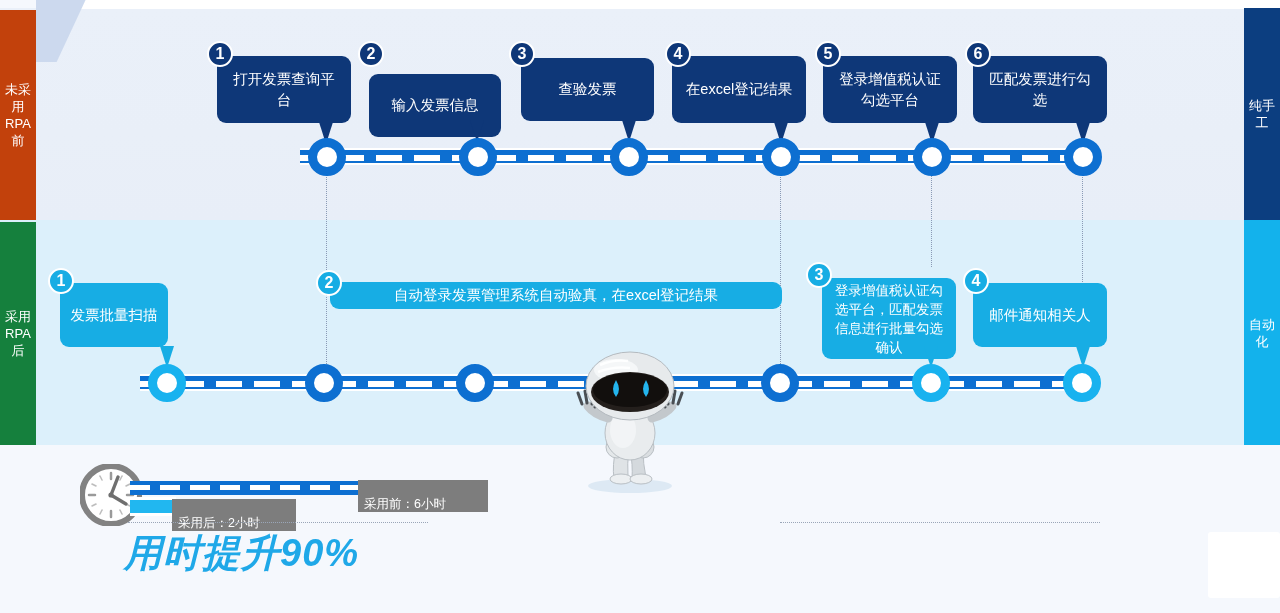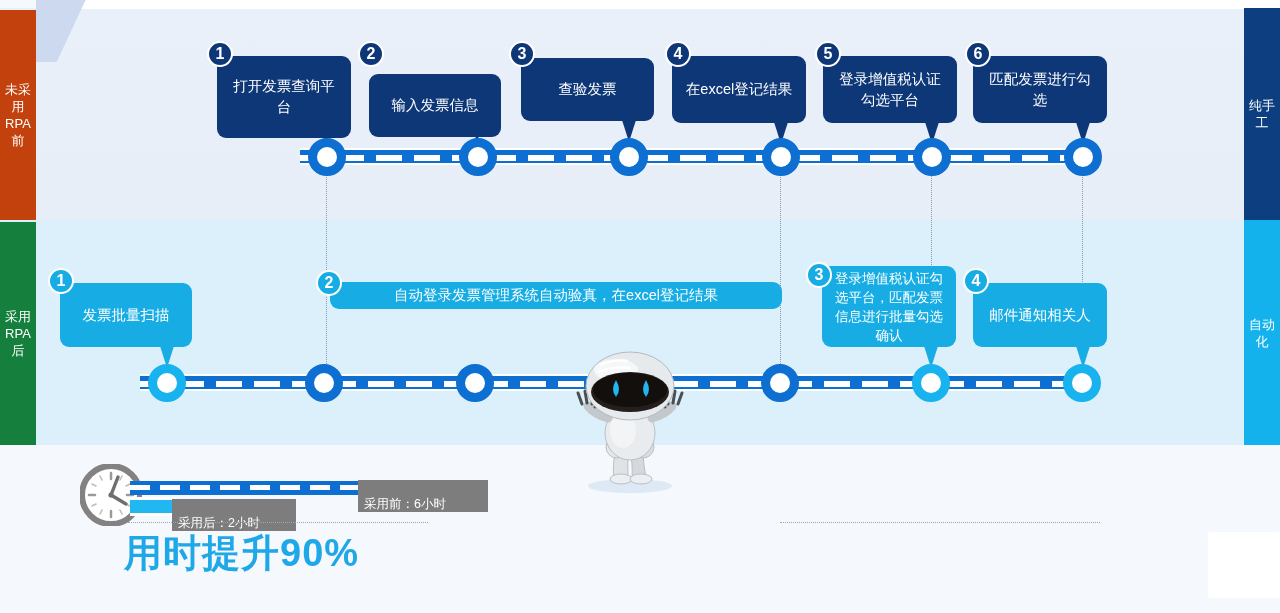--- a/index.html
+++ b/index.html
@@ -153,20 +153,21 @@
   .dot-rule {
     position: absolute; height: 0;
     border-top: 1px dotted #9aa6b8;
   }
   .headline {
     position: absolute;
     color: #1fa8e8;
     font-size: 38px; font-weight: bold;
     letter-spacing: 1px;
     white-space: nowrap;
+    font-style: italic;
   }
   .white-card {
     position: absolute; left: 1208px; top: 532px;
     width: 72px; height: 66px;
     background: #ffffff; border-radius: 3px;
   }
 </style>
 </head>
 <body>
 
@@ -190,21 +191,21 @@
     <span>自动化</span>
   </div>
 
   <div class="connector" style="left:326px; top:172px; height:200px;"></div>
   <div class="connector" style="left:780px; top:172px; height:200px;"></div>
   <div class="connector" style="left:931px; top:172px; height:95px;"></div>
   <div class="connector" style="left:1082px; top:172px; height:200px;"></div>
 
   <div class="track track-top"></div>
 
-  <div class="callout navy" style="left:217px; top:56px; width:134px; height:82px;">
+  <div class="callout navy" style="left:217px; top:56px; width:134px; height:67px;">
     <span>打开发票查询平台</span>
   </div>
   <div class="tail navy" style="left:319px; top:122px;"></div>
   <div class="badge navy" style="left:207px; top:41px;">
     <span>1</span>
   </div>
 
   <div class="callout navy" style="left:369px; top:58px; width:132px; height:63px;margin-top:16px;">
     <span>输入发票信息</span>
   </div>
@@ -247,36 +248,36 @@
 
   <div class="node navy" style="left:308px; top:138px;"></div>
   <div class="node navy" style="left:459px; top:138px;"></div>
   <div class="node navy" style="left:610px; top:138px;"></div>
   <div class="node navy" style="left:762px; top:138px;"></div>
   <div class="node navy" style="left:913px; top:138px;"></div>
   <div class="node navy" style="left:1064px; top:138px;"></div>
 
   <div class="track track-bot"></div>
 
-  <div class="callout cyan" style="left:60px; top:283px; width:132px; height:64px;">
+  <div class="callout cyan" style="left:60px; top:283px; width:108px; height:64px;">
     <span>发票批量扫描</span>
   </div>
   <div class="tail cyan" style="left:160px; top:346px;"></div>
   <div class="badge cyan" style="left:48px; top:268px;">
     <span>1</span>
   </div>
 
   <div class="callout cyan" style="left:330px; top:282px; width:452px; height:27px;">
     <span>自动登录发票管理系统自动验真，在excel登记结果</span>
   </div>
   <div class="badge cyan" style="left:316px; top:270px;">
     <span>2</span>
   </div>
 
-  <div class="callout cyan" style="left:822px; top:266px; width:134px; height:81px; line-height:19px; font-size:13.5px;">
+  <div class="callout cyan" style="left:822px; top:278px; width:134px; height:81px; line-height:19px; font-size:13.5px;">
     <span>登录增值税认证勾选平台，匹配发票信息进行批量勾选确认</span>
   </div>
   <div class="tail cyan" style="left:924px; top:346px;"></div>
   <div class="badge cyan" style="left:806px; top:262px;">
     <span>3</span>
   </div>
 
   <div class="callout cyan" style="left:973px; top:283px; width:134px; height:64px;">
     <span>邮件通知相关人</span>
   </div>

